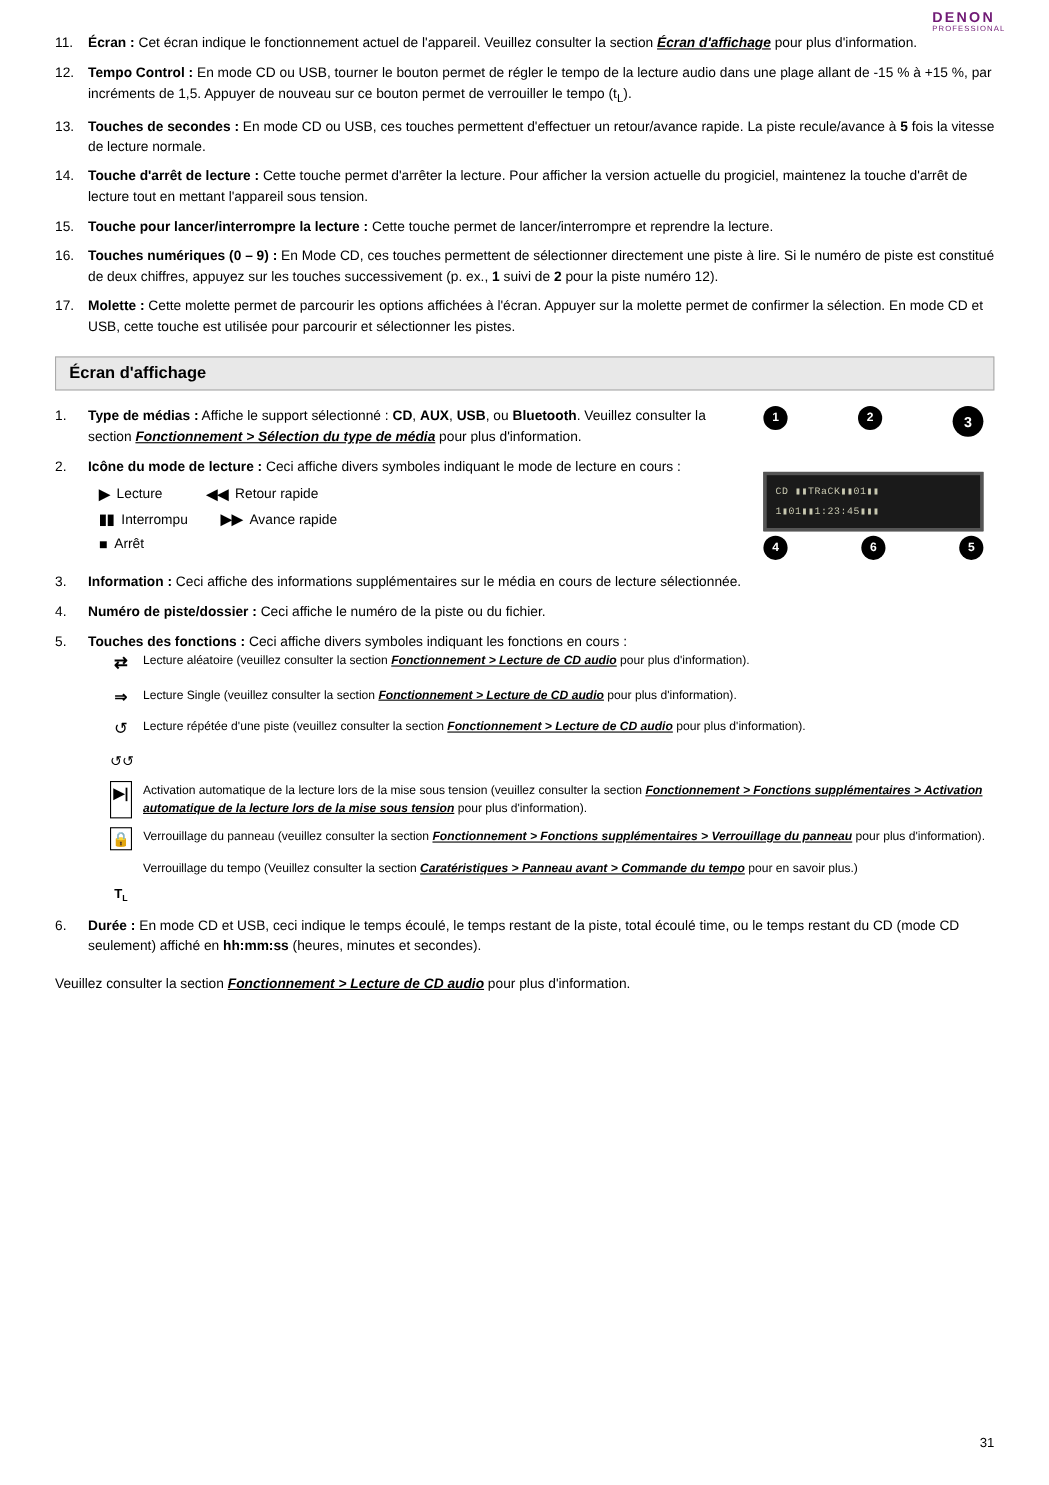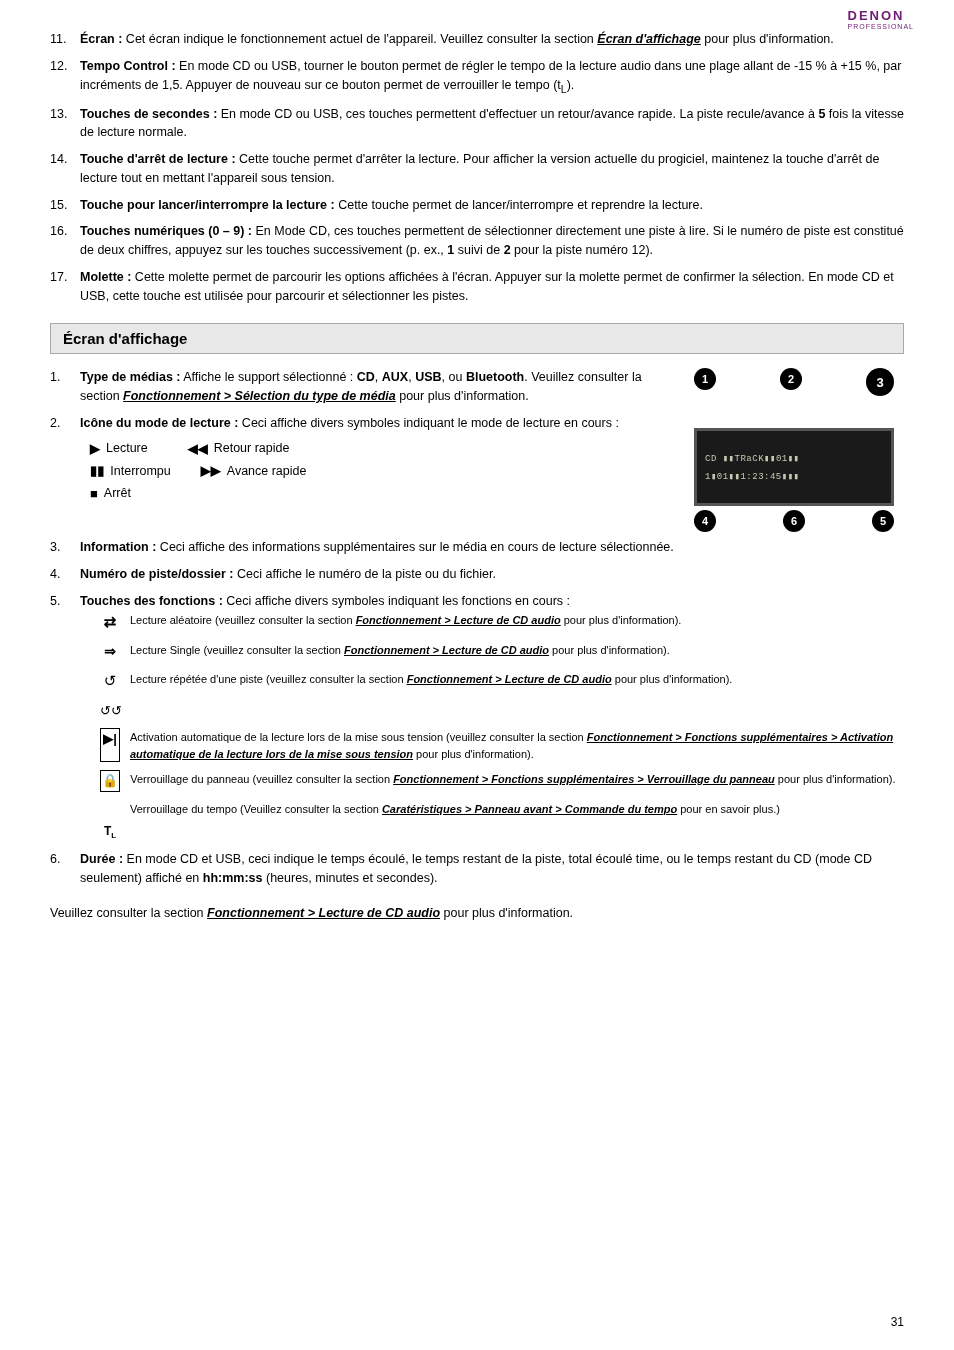--- a/index.html
+++ b/index.html
@@ -24,21 +24,21 @@
     }
     .denon-logo .sub {
       font-size: 7px;
       letter-spacing: 1px;
       display: block;
       text-align: center;
       font-weight: normal;
     }
     .page-number {
       position: absolute;
-      bottom: 21px;
+      bottom: 32px;
       right: 50px;
       font-size: 12px;
     }
     ol.main-list {
       list-style: none;
       margin-bottom: 10px;
     }
     ol.main-list > li {
       margin-bottom: 8px;
       padding-left: 30px;
@@ -80,21 +80,21 @@
       display: flex;
       flex-direction: column;
       align-items: center;
     }
     .lcd-display {
       border: 3px solid #555;
       background: #1a1a1a;
       color: #e0e0d0;
       font-family: 'Courier New', monospace;
       font-size: 11px;
-      padding: 18px 8px;
+      padding: 6px 8px;
       width: 200px;
       margin-top: 30px;
       position: relative;
     }
     .lcd-display .lcd-row {
       display: flex;
       align-items: center;
       letter-spacing: 1px;
       font-size: 10px;
       height: 18px;

